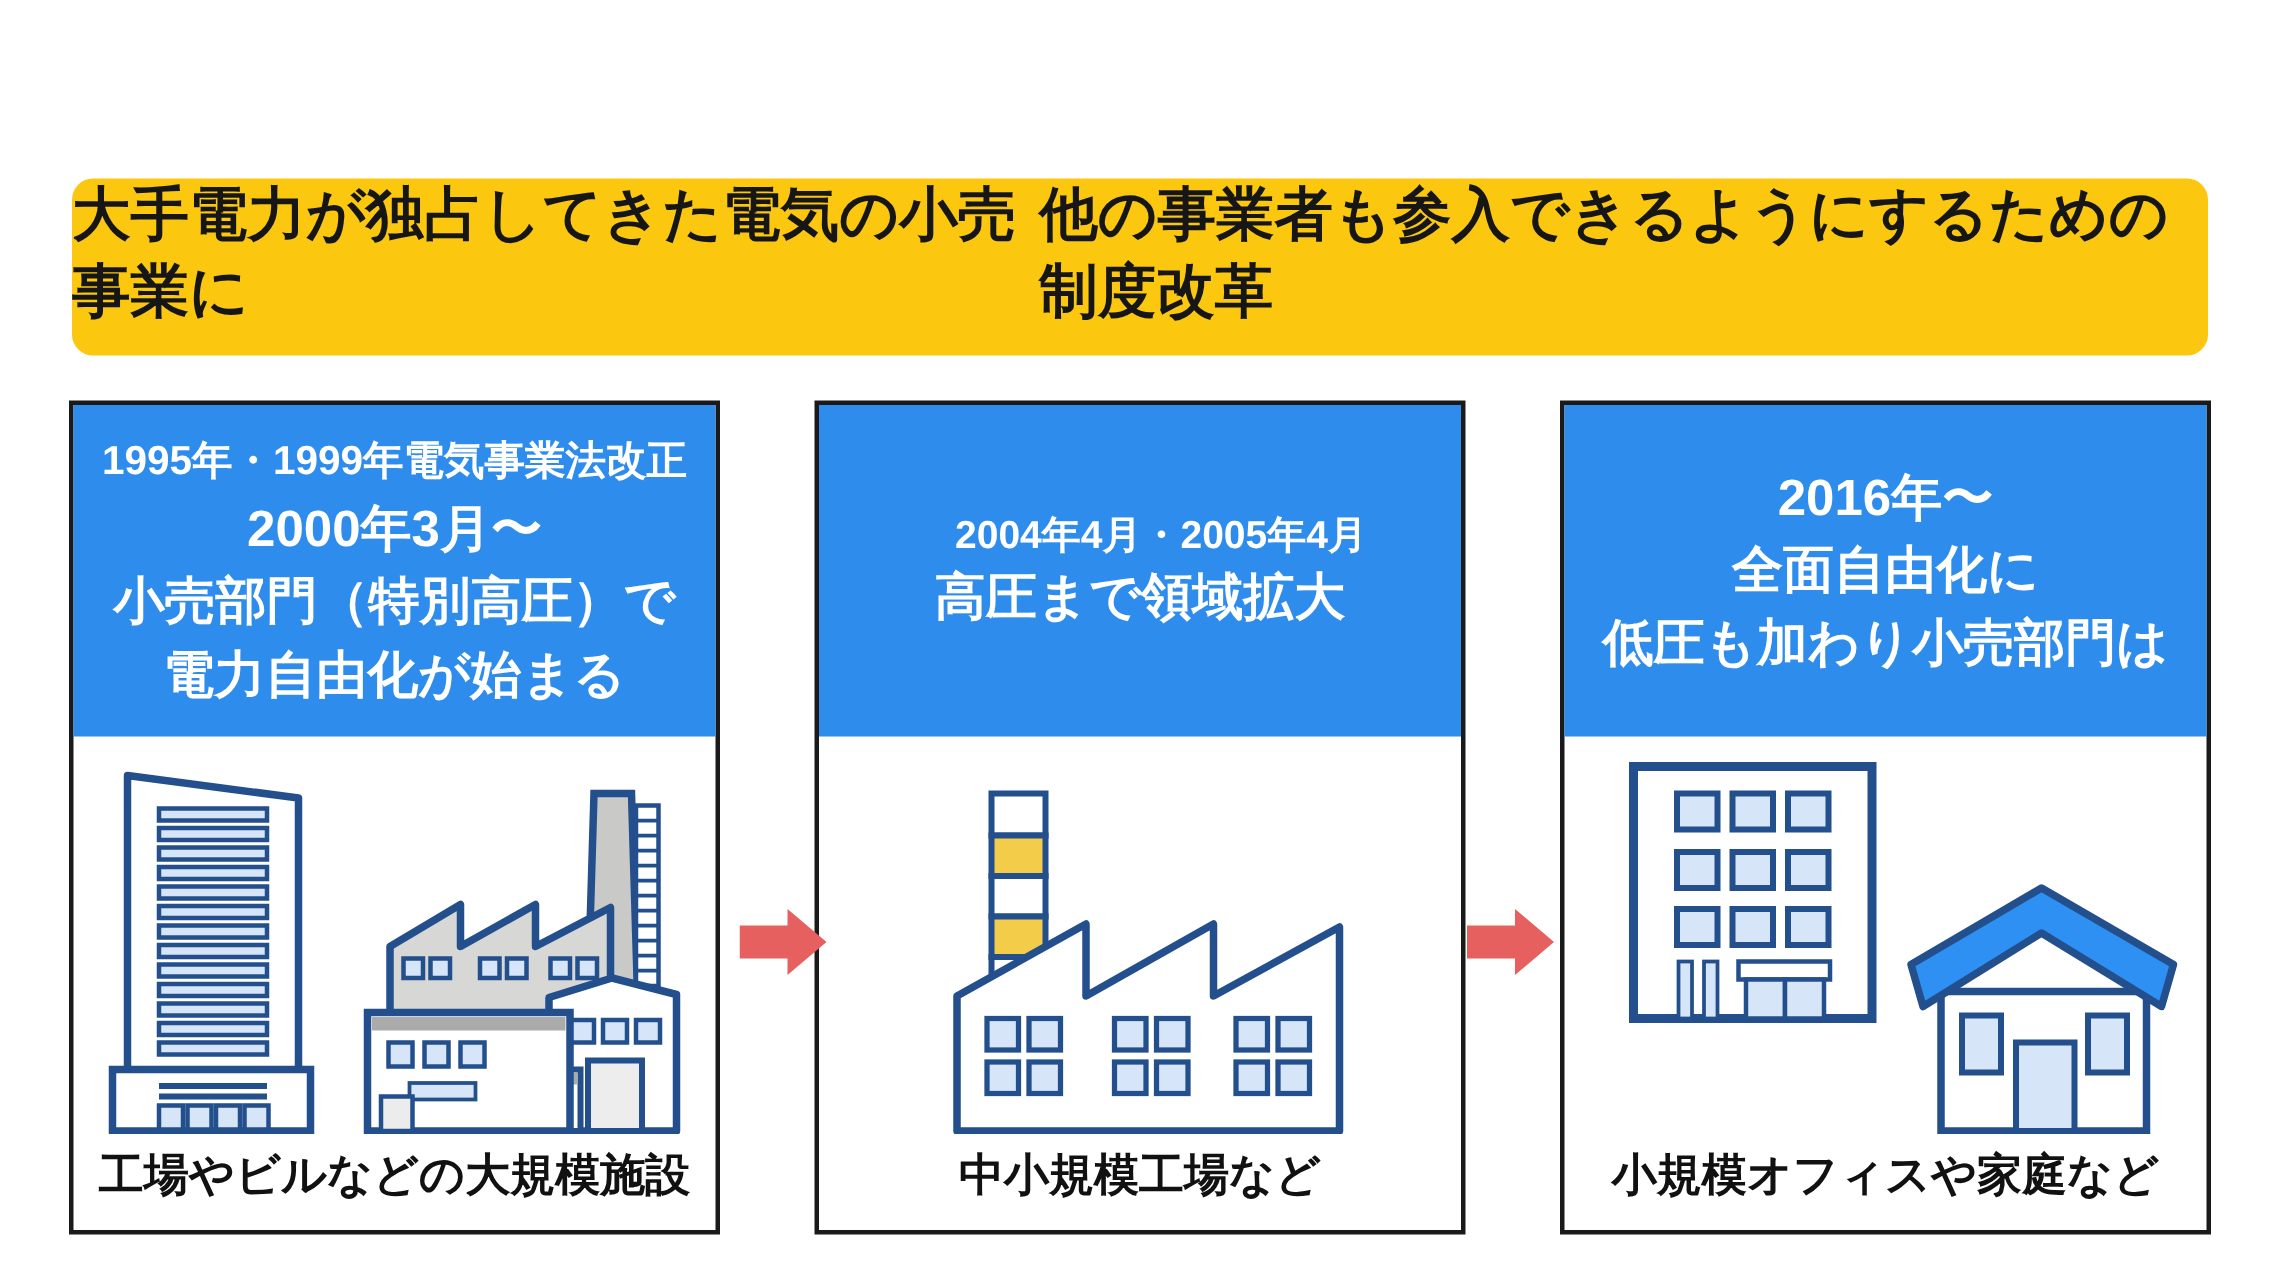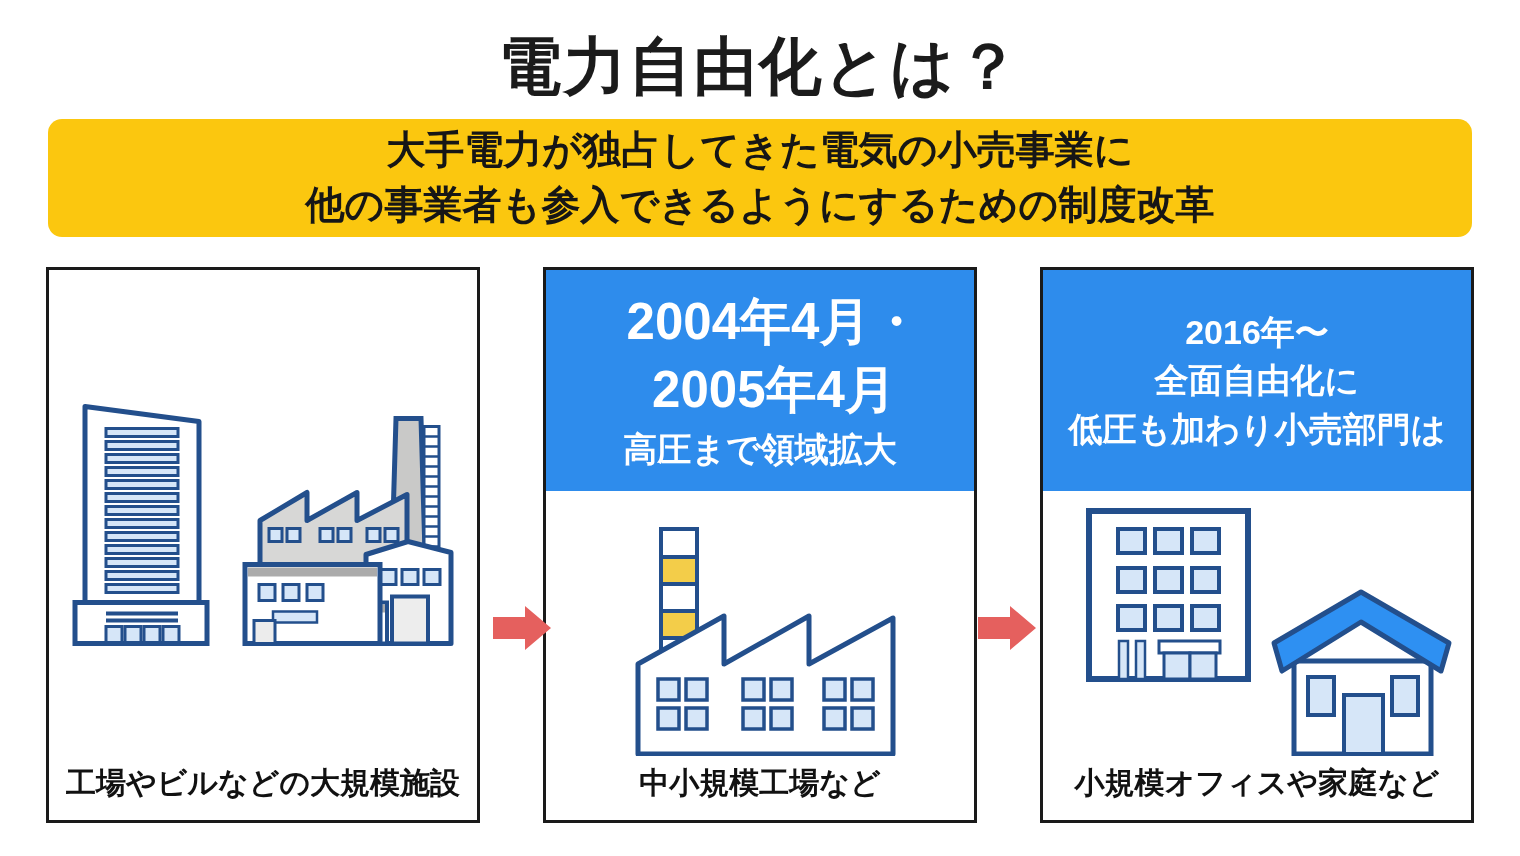--- a/index.html
+++ b/index.html
@@ -1,51 +1,56 @@
 <!DOCTYPE html>
 <html><head>
 <meta charset="utf-8">
 <style>
   html,body{margin:0;padding:0;background:#ffffff;}
   .page{position:relative;width:1520px;height:856px;background:#ffffff;overflow:hidden;
     font-family:"Liberation Sans","DejaVu Sans",sans-serif;color:#1b1b1b;}
   .title{position:absolute;top:24px;left:0;width:100%;margin:0;text-align:center;
     font-size:63px;font-weight:900;letter-spacing:2px;color:#1b1b1b;}
   .banner{position:absolute;left:48px;top:119px;width:1424px;height:118px;background:#FBC70F;
-    border-radius:14px;display:flex;flex-direction:column;align-items:center;justify-content:center;gap:4px;}
+    border-radius:14px;display:flex;flex-direction:row;align-items:flex-start;justify-content:center;gap:4px;}
   .banner-line{font-size:39px;font-weight:900;line-height:1.3;color:#161616;}
   .card{position:absolute;top:267px;width:434px;height:556px;border:3px solid #1a1a1a;background:#ffffff;
     box-sizing:border-box;display:flex;flex-direction:column;}
   .card1{left:46px;} .card2{left:543px;} .card3{left:1040px;justify-content:space-between;}
   .card-header{height:221px;flex:0 0 auto;background:#2E8CEC;color:#ffffff;display:flex;flex-direction:column;
     align-items:center;justify-content:center;text-align:center;box-sizing:border-box;}
   .card1 .card-header{justify-content:flex-start;padding-top:20px;}
   .hdr-note{font-size:27px;font-weight:700;line-height:1.3;margin-bottom:4px;}
-  .hdr-big{font-size:51px;font-weight:700;line-height:1.35;margin-left:28px;}
+  .hdr-big{font-size:26px;font-weight:700;line-height:1.35;margin-left:28px;}
   .hdr-line{font-size:34px;font-weight:700;line-height:1.42;}
   .card-body{flex:1 1 auto;position:relative;}
   .card-body svg{position:absolute;left:0;top:0;width:100%;height:100%;}
   .card-caption{flex:0 0 auto;height:64px;display:flex;align-items:center;justify-content:center;
     font-size:30px;font-weight:900;padding-bottom:10px;box-sizing:border-box;color:#111111;}
   .arrow{position:absolute;top:606px;width:58px;height:44px;}
   .arrow1{left:493px;} .arrow2{left:978px;}
 </style>
 </head>
 <body>
 
 <div class="page">
 
-  <h1 class="title">電力自由化とは？</h1>
 
   <div class="banner">
     <div class="banner-line">大手電力が独占してきた電気の小売事業に</div>
     <div class="banner-line">他の事業者も参入できるようにするための制度改革</div>
   </div>
 
   <div class="card card1">
+    <div class="card-header">
+      <div class="hdr-note">1995年・1999年電気事業法改正</div>
+      <div class="hdr-line">2000年3月〜</div>
+      <div class="hdr-line">小売部門（特別高圧）で</div>
+      <div class="hdr-line">電力自由化が始まる</div>
+    </div>
     <div class="card-body">
       <svg viewBox="0 0 428 265">
 
         <g>
           <polygon points="36,26 150,41 150,226 36,226" fill="#ffffff" stroke="#234F8C" stroke-width="5" stroke-linejoin="round"></polygon>
           <g fill="#D6E6F8" stroke="#234F8C" stroke-width="3">
             <rect x="57" y="48" width="72" height="8"></rect>
               <rect x="57" y="61" width="72" height="8"></rect>
             <rect x="57" y="74" width="72" height="8"></rect>
               <rect x="57" y="87" width="72" height="8"></rect>

